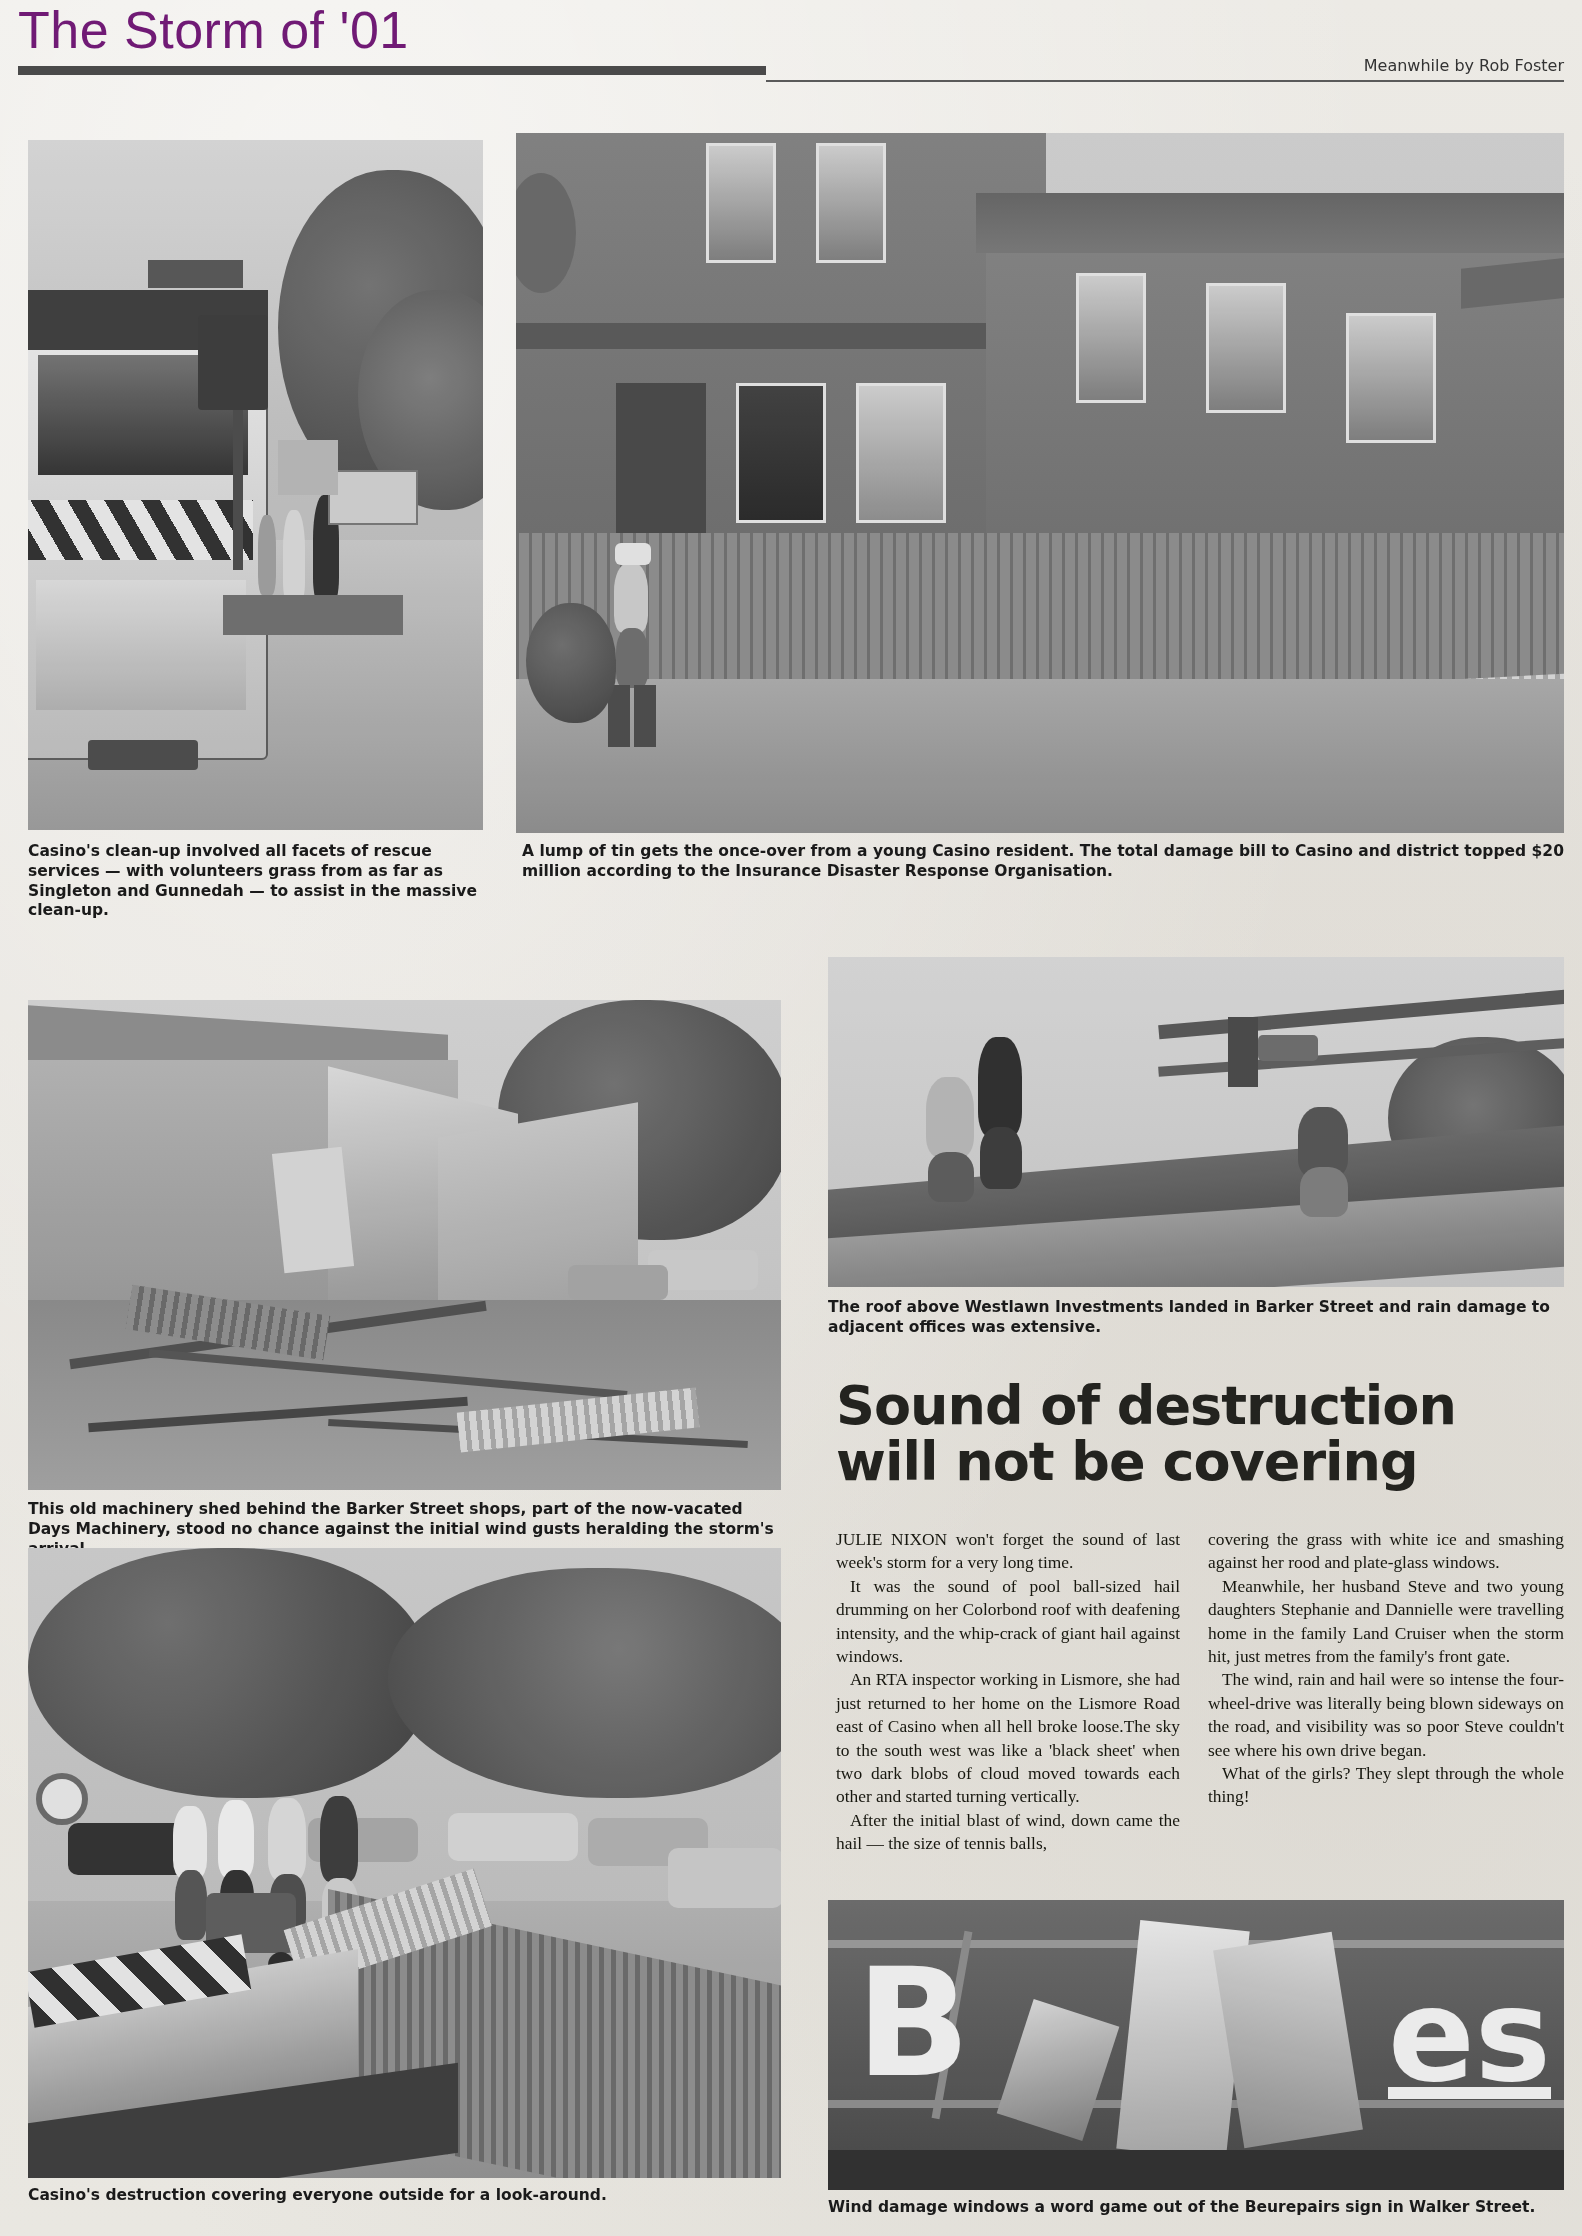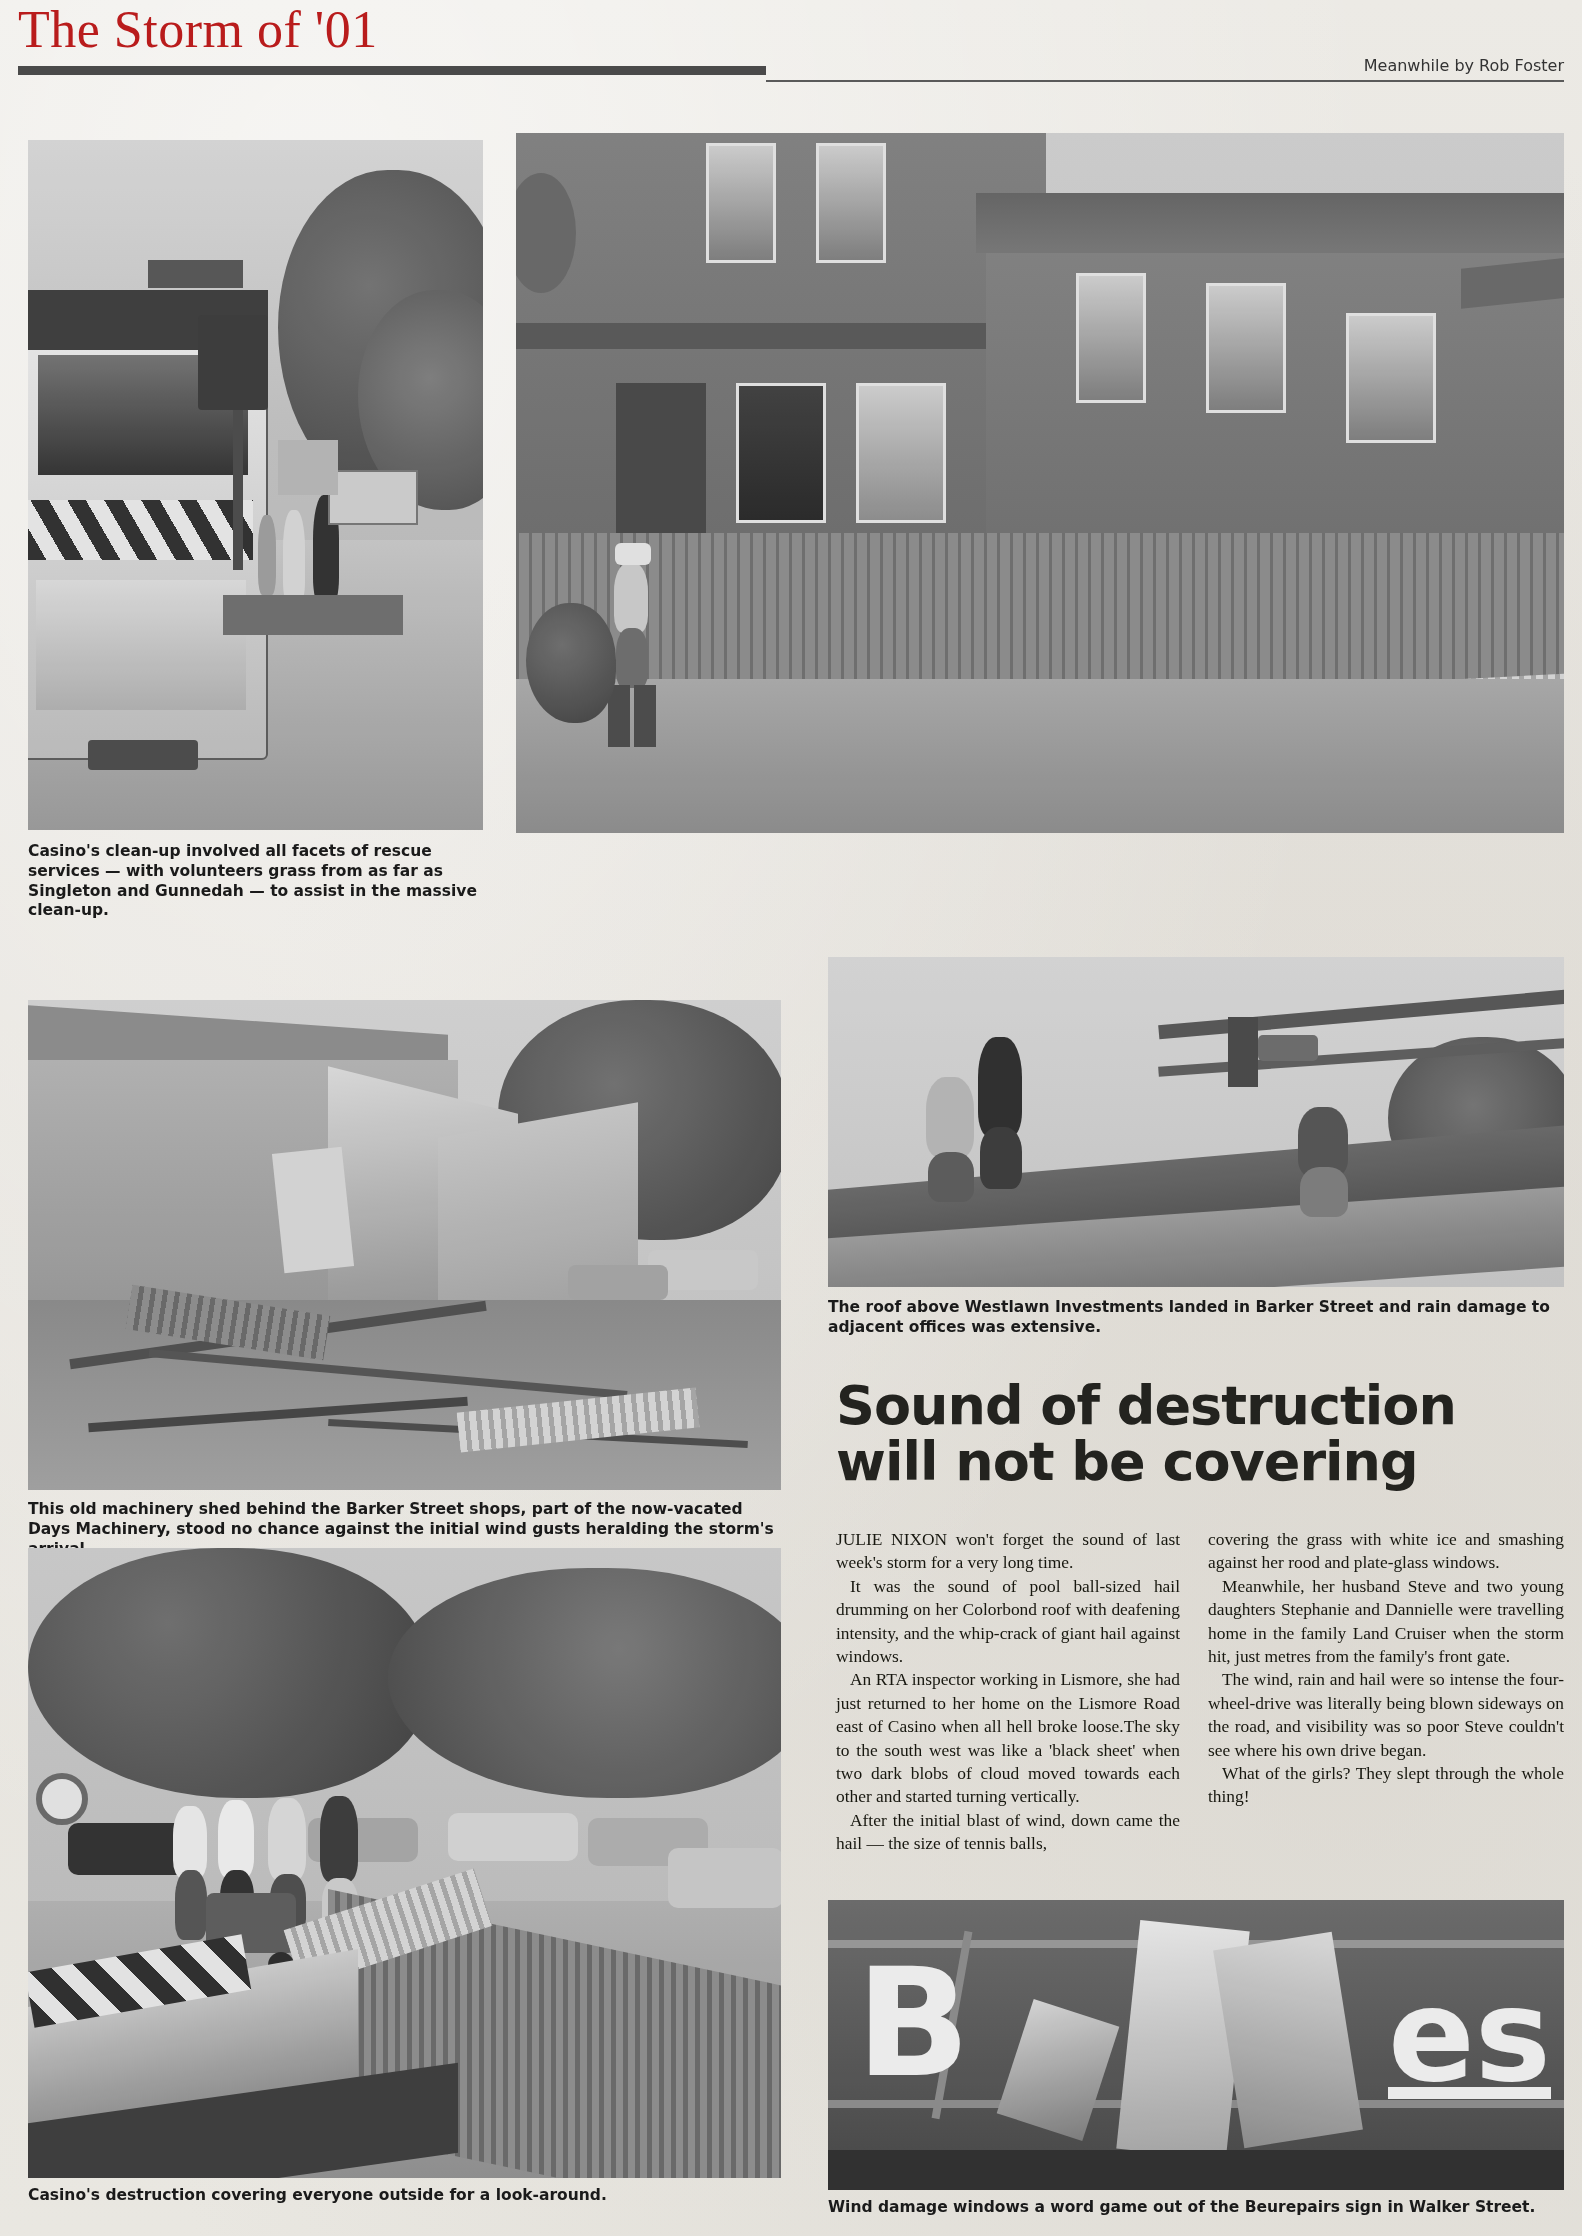--- a/index.html
+++ b/index.html
@@ -25,25 +25,25 @@
   .content { position: absolute; inset: 0; }
 
   
   .masthead {
     position: absolute;
     left: 18px; top: 6px; width: 1546px; height: 86px;
   }
   .masthead-title {
     position: absolute;
     left: 0; top: -6px;
-    font-family: Liberation Serif, serif;
+    font-family: Liberation Sans, sans-serif;
     font-size: 52px;
     font-weight: 400;
     letter-spacing: 0.5px;
-    color: #b91c1c;
+    color: #701a75;
     white-space: nowrap;
   }
   .masthead-hl {
     position: absolute;
     left: 2px; top: 8px; width: 632px; height: 46px;
     background: rgba(196,193,187,0.55);
     z-index: -1;
   }
   .masthead-rule {
     position: absolute;
@@ -212,20 +212,21 @@
     <div class="road" style="height:22%; background:linear-gradient(180deg,#a9a9a3,#8c8c86);"></div>
 
     <div class="person" style="left:98px; top:430px; width:34px; height:70px; background:#cdcbc4;"></div>
     <div class="person" style="left:100px; top:495px; width:32px; height:60px; background:#6e6c66;"></div>
     <div class="dark" style="left:99px; top:410px; width:36px; height:22px; background:#e7e5df; border-radius:6px;"></div>
     <div class="dark" style="left:92px; top:552px; width:22px; height:62px; background:#4b4945;"></div>
     <div class="dark" style="left:118px; top:552px; width:22px; height:62px; background:#4b4945;"></div>
 
     <div class="tree" style="left:10px; top:470px; width:90px; height:120px; background: radial-gradient(circle at 40% 35%, #6a6f62, #3c4138);"></div>
   </div>
+  <div class="cap" style="left:522px; top:842px; width:1042px;">A lump of tin gets the once-over from a young Casino resident. The total damage bill to Casino and district topped $20 million according to the Insurance Disaster Response Organisation.</div>
 
   <div class="photo" style="left:28px; top:1000px; width:753px; height:490px;">
     <div class="sky" style="background:linear-gradient(180deg,#d3d3cf,#c0c0ba);"></div>
     <div class="tree" style="left:470px; top:0px; width:290px; height:240px; background: radial-gradient(circle at 40% 35%, #6d7265, #3e4339);"></div>
 
     <div class="dark" style="left:0px; top:20px; width:420px; height:70px; background:#8e8b84; transform:skewY(4deg);"></div>
     <div class="dark" style="left:0px; top:60px; width:430px; height:250px; background:linear-gradient(180deg,#b5b2ab,#9a978f);"></div>
     <div class="dark" style="left:300px; top:90px; width:190px; height:240px; background:linear-gradient(160deg,#dedbd4,#8b887f); transform:skewY(14deg);"></div>
     <div class="dark" style="left:410px; top:120px; width:200px; height:200px; background:linear-gradient(180deg,#c9c6bf,#a6a39b); transform:skewY(-10deg);"></div>
 

